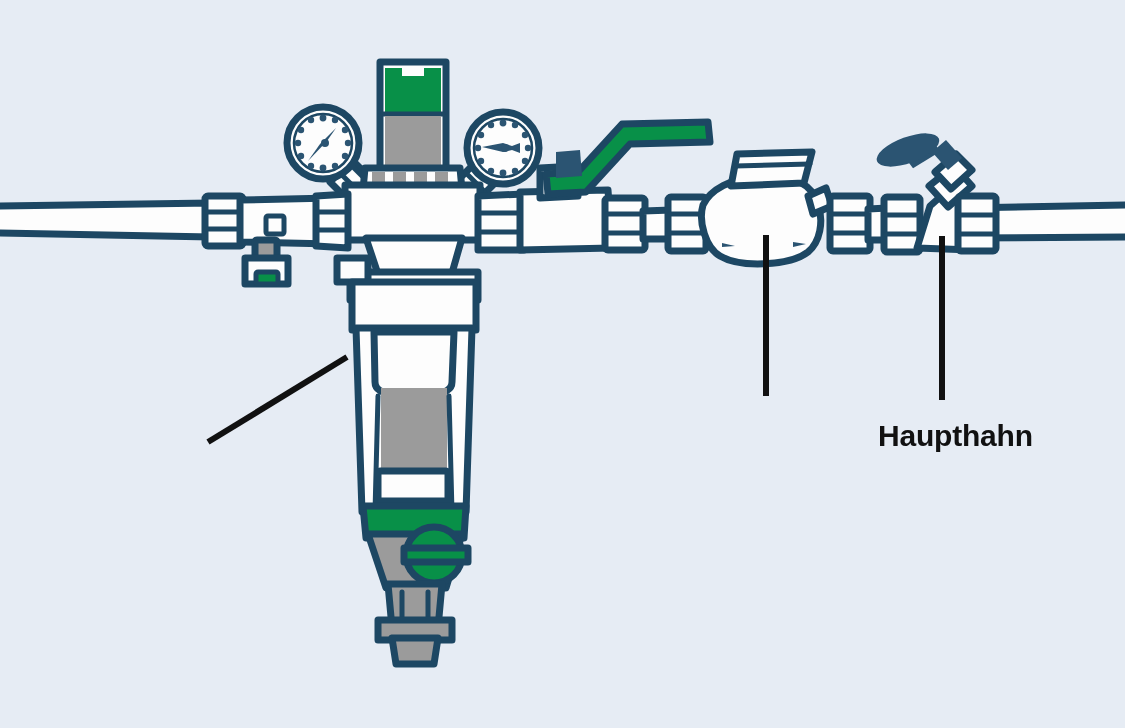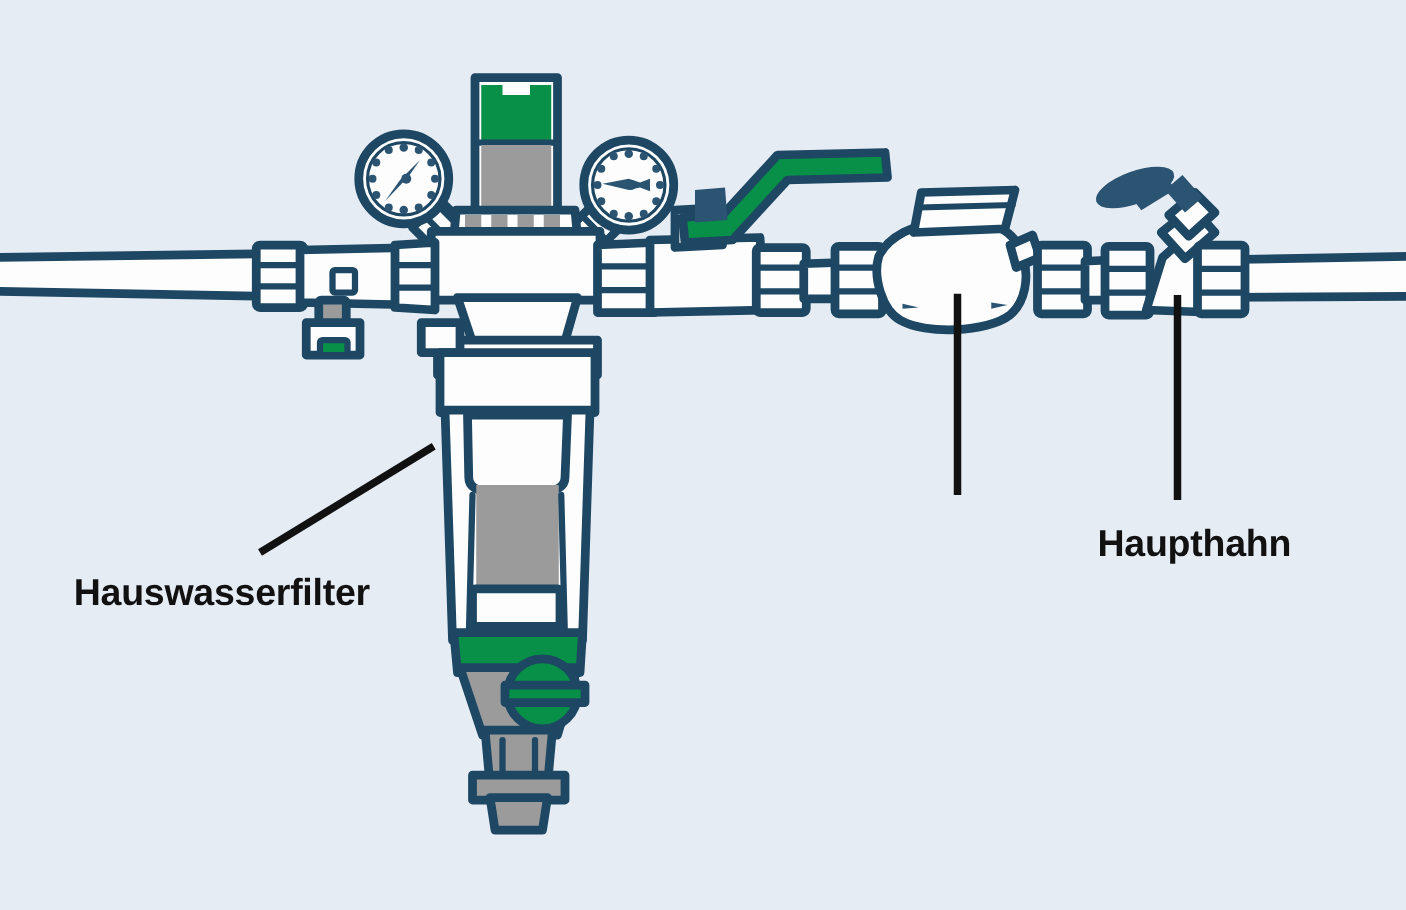--- a/index.html
+++ b/index.html
@@ -278,16 +278,15 @@
     <path class="g ol" d="M378 620 L452 620 L452 640 L378 640 Z"></path>
     <path class="g ol" d="M392 638 L438 638 L434 664 L396 664 Z"></path>
   </g>
 
   <line class="lead" x1="208" y1="442" x2="347" y2="357"></line>
   <line class="lead" x1="766" y1="235" x2="766" y2="396"></line>
   <line class="lead" x1="942" y1="236" x2="942" y2="400"></line>
 
 </svg>
 
-<div class="lbl" id="label-filter">Hauswasserfilter</div>
 <div class="lbl" id="label-tap">Haupthahn</div>
 
 </div>
 
 </body></html>

